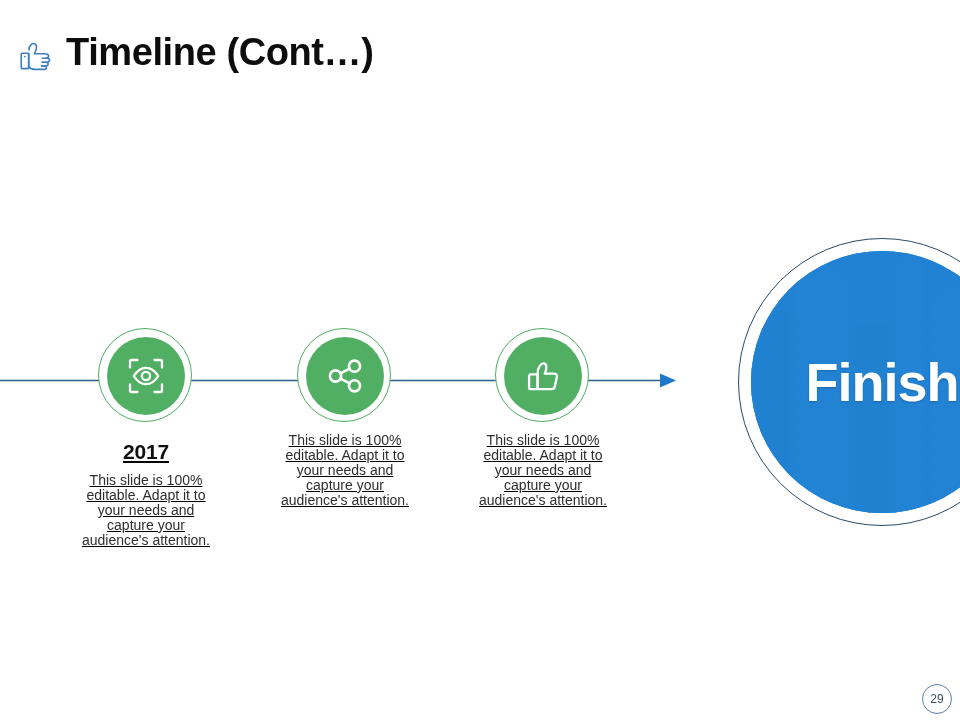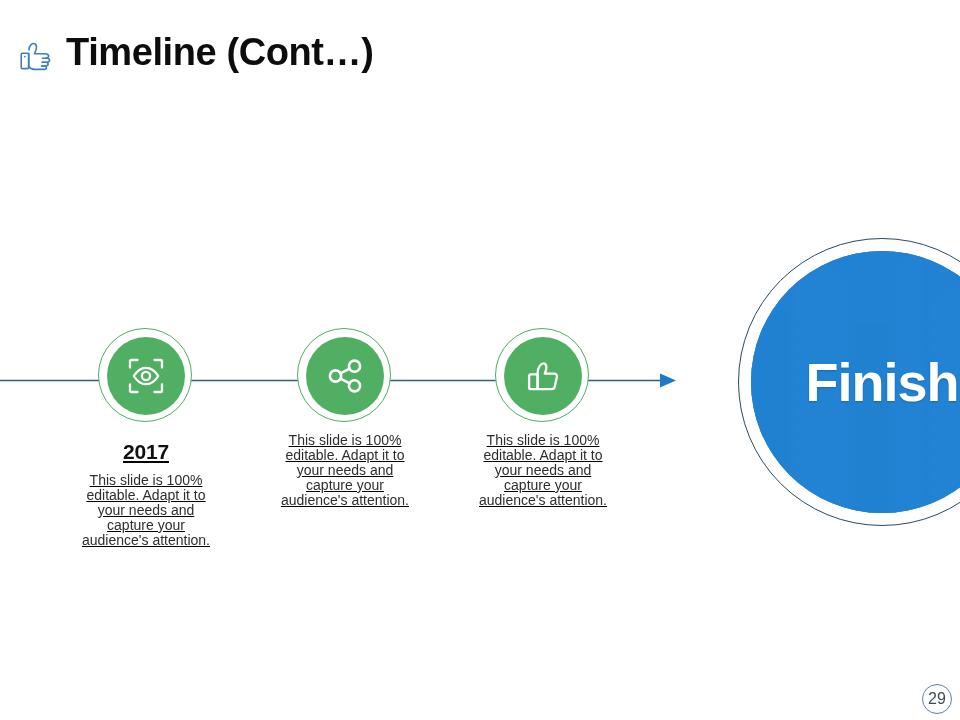--- a/index.html
+++ b/index.html
@@ -179,21 +179,21 @@
     left: 922px;
     top: 684px;
     width: 30px;
     height: 30px;
     border: 1px solid #5b7fa6;
     border-radius: 50%;
     box-sizing: border-box;
     display: flex;
     align-items: center;
     justify-content: center;
-    font-size: 16px;
+    font-size: 12px;
     color: #3e4c5a;
   }
 </style>
 </head>
 <body>
 
 <div id="slide">
 
   <div id="title-bar">
     <span id="title-icon">

